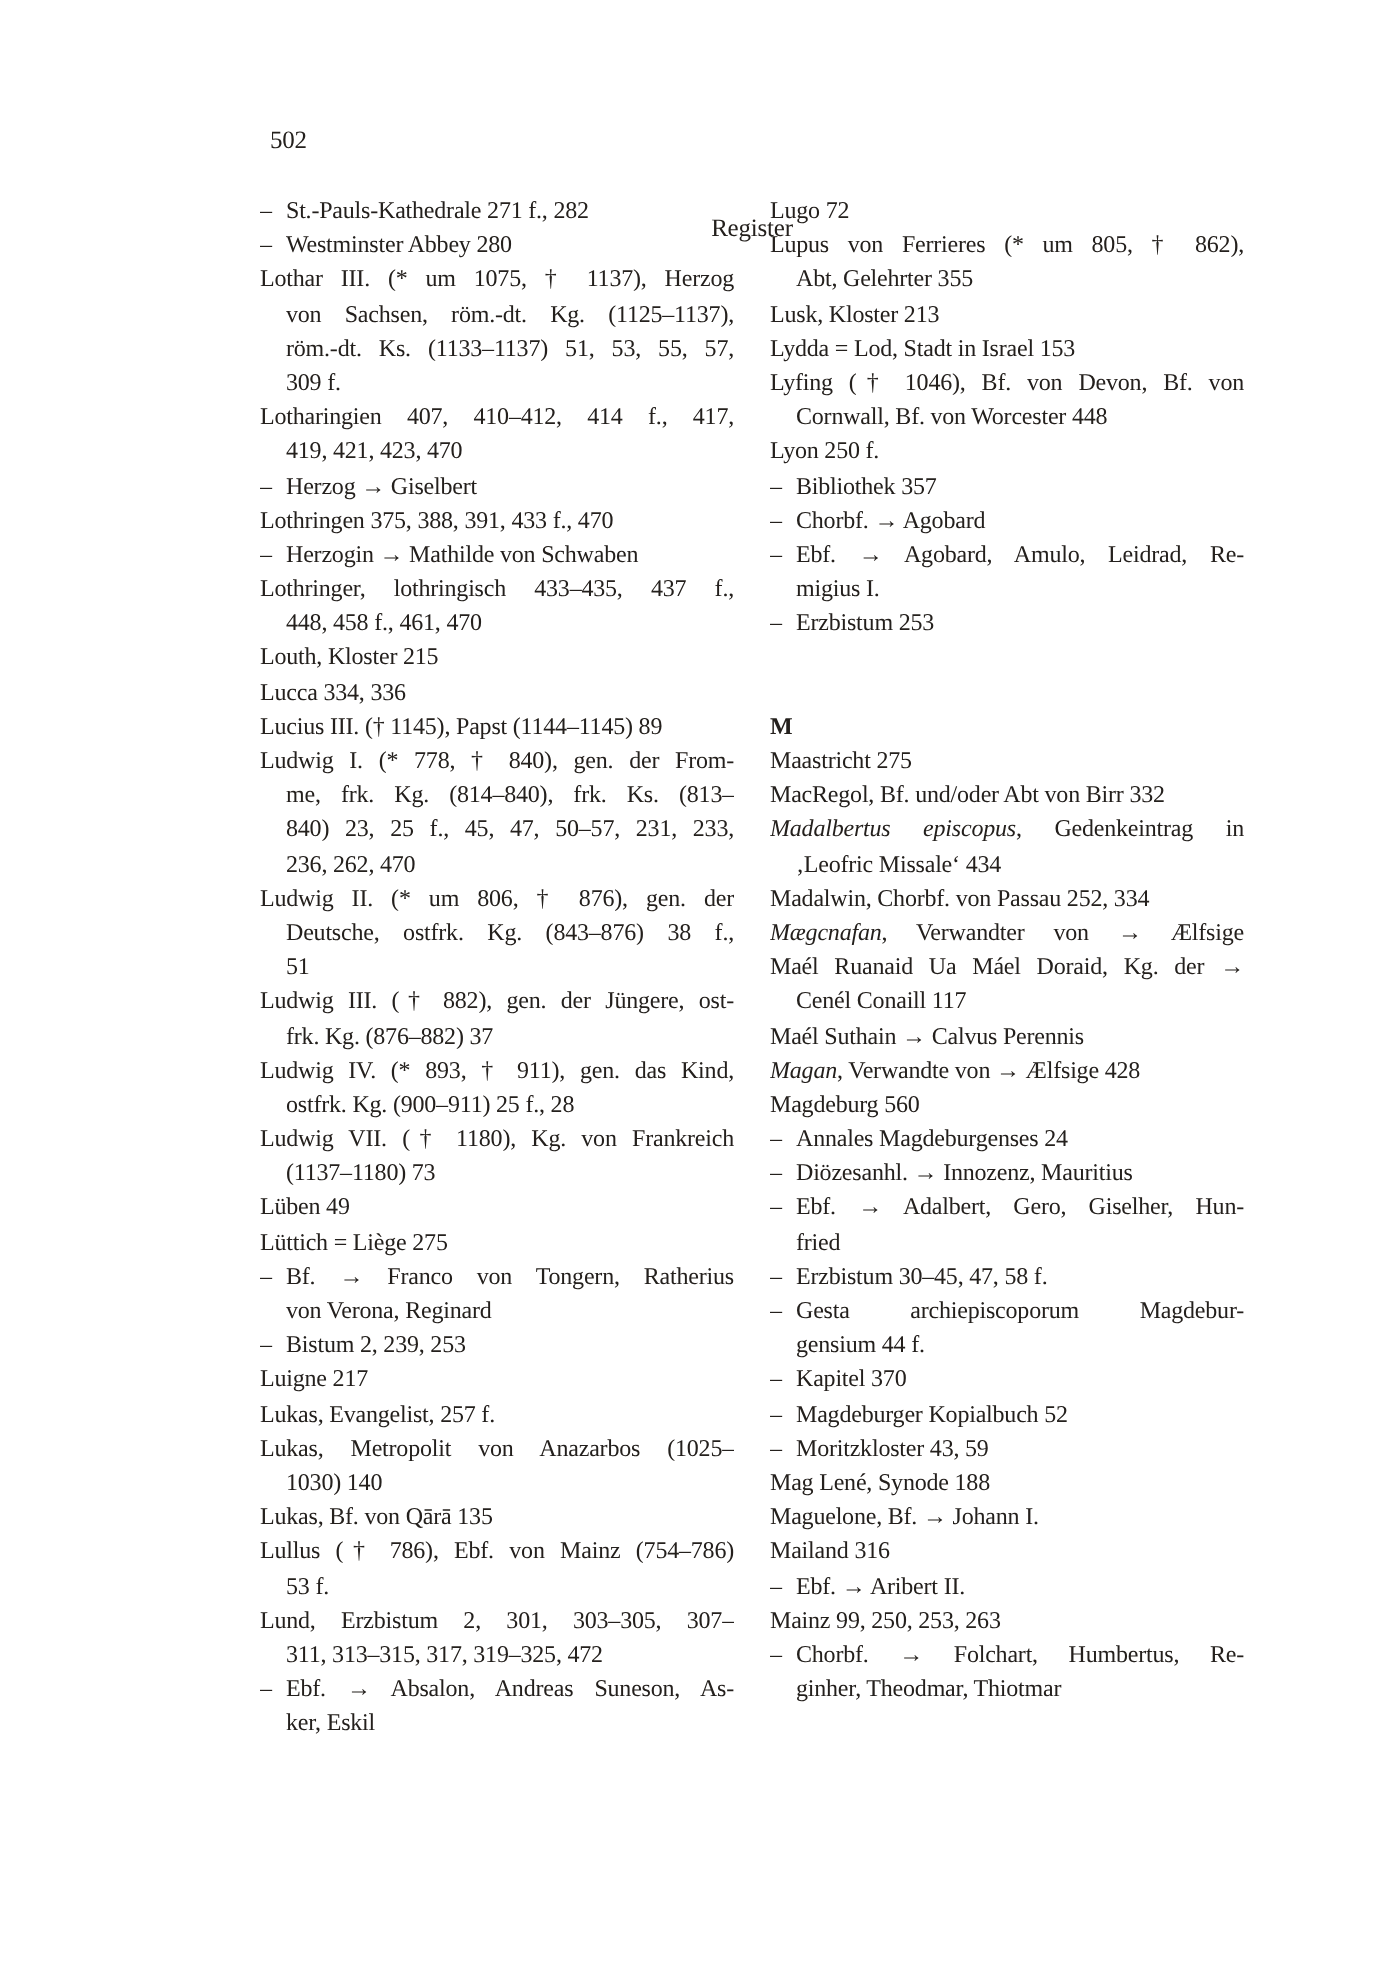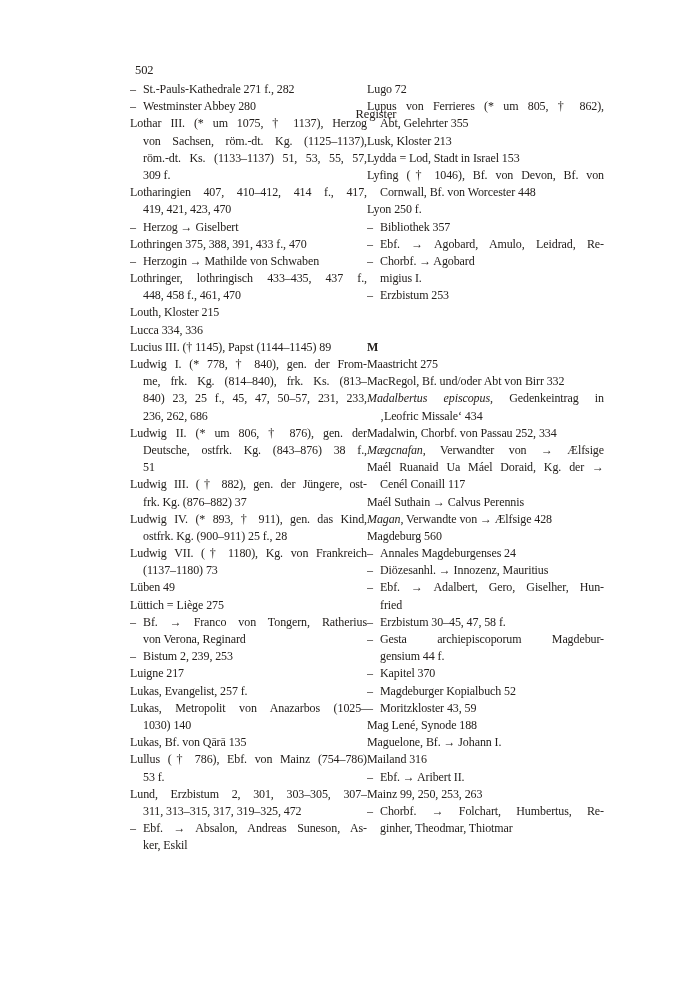--- a/index.html
+++ b/index.html
@@ -39,21 +39,22 @@
   .running-title {
     position: absolute;
     left: 0;
     right: 0;
     top: 0;
     text-align: center;
     margin-top: 44px;
   }
   .columns {
     display: flex;
-    margin-top: 2px;
+    gap: 18px;
+    margin-top: 18px;
   }
   .col {
     width: 237px;
     overflow: hidden;
   }
   .line {
     height: 17.2px;
     overflow: hidden;
     text-align: left;
   }
@@ -92,21 +93,21 @@
           <div class="line main"><span>Lothringen 375, 388, 391, 433 f., 470</span></div>
           <div class="line sub"><span class="dash">–</span><span>Herzogin → Mathilde von Schwaben</span></div>
           <div class="line main just"><span>Lothringer, lothringisch 433–435, 437 f.,</span></div>
           <div class="line cont"><span>448, 458 f., 461, 470</span></div>
           <div class="line main"><span>Louth, Kloster 215</span></div>
           <div class="line main"><span>Lucca 334, 336</span></div>
           <div class="line main"><span>Lucius III. († 1145), Papst (1144–1145) 89</span></div>
           <div class="line main just"><span>Ludwig I. (* 778, † 840), gen. der From-</span></div>
           <div class="line cont just"><span>me, frk. Kg. (814–840), frk. Ks. (813–</span></div>
           <div class="line cont just"><span>840) 23, 25 f., 45, 47, 50–57, 231, 233,</span></div>
-          <div class="line cont"><span>236, 262, 686</span></div>
+          <div class="line cont"><span>236, 262, 470</span></div>
           <div class="line main just"><span>Ludwig II. (* um 806, † 876), gen. der</span></div>
           <div class="line cont just"><span>Deutsche, ostfrk. Kg. (843–876) 38 f.,</span></div>
           <div class="line cont"><span>51</span></div>
           <div class="line main just"><span>Ludwig III. († 882), gen. der Jüngere, ost-</span></div>
           <div class="line cont"><span>frk. Kg. (876–882) 37</span></div>
           <div class="line main just"><span>Ludwig IV. (* 893, † 911), gen. das Kind,</span></div>
           <div class="line cont"><span>ostfrk. Kg. (900–911) 25 f., 28</span></div>
           <div class="line main just"><span>Ludwig VII. († 1180), Kg. von Frankreich</span></div>
           <div class="line cont"><span>(1137–1180) 73</span></div>
           <div class="line main"><span>Lüben 49</span></div>
@@ -129,22 +130,22 @@
       <div class="col" id="col-right">
           <div class="line main"><span>Lugo 72</span></div>
           <div class="line main just"><span>Lupus von Ferrieres (* um 805, † 862),</span></div>
           <div class="line cont"><span>Abt, Gelehrter 355</span></div>
           <div class="line main"><span>Lusk, Kloster 213</span></div>
           <div class="line main"><span>Lydda = Lod, Stadt in Israel 153</span></div>
           <div class="line main just"><span>Lyfing († 1046), Bf. von Devon, Bf. von</span></div>
           <div class="line cont"><span>Cornwall, Bf. von Worcester 448</span></div>
           <div class="line main"><span>Lyon 250 f.</span></div>
           <div class="line sub"><span class="dash">–</span><span>Bibliothek 357</span></div>
+          <div class="line sub"><span class="dash">–</span><span>Chorbf. → Agobard</span></div>
           <div class="line sub just"><span class="dash">–</span><span>Ebf. → Agobard, Amulo, Leidrad, Re-</span></div>
-          <div class="line sub"><span class="dash">–</span><span>Chorbf. → Agobard</span></div>
           <div class="line cont"><span>migius I.</span></div>
           <div class="line sub"><span class="dash">–</span><span>Erzbistum 253</span></div>
           <div class="line gap"></div>
           <div class="line gap"></div>
           <div class="line head"><span>M</span></div>
           <div class="line main"><span>Maastricht 275</span></div>
           <div class="line main"><span>MacRegol, Bf. und/oder Abt von Birr 332</span></div>
           <div class="line main just"><span class="it">Madalbertus episcopus</span><span>, Gedenkeintrag in</span></div>
           <div class="line cont"><span>‚Leofric Missale‘ 434</span></div>
           <div class="line main"><span>Madalwin, Chorbf. von Passau 252, 334</span></div>

